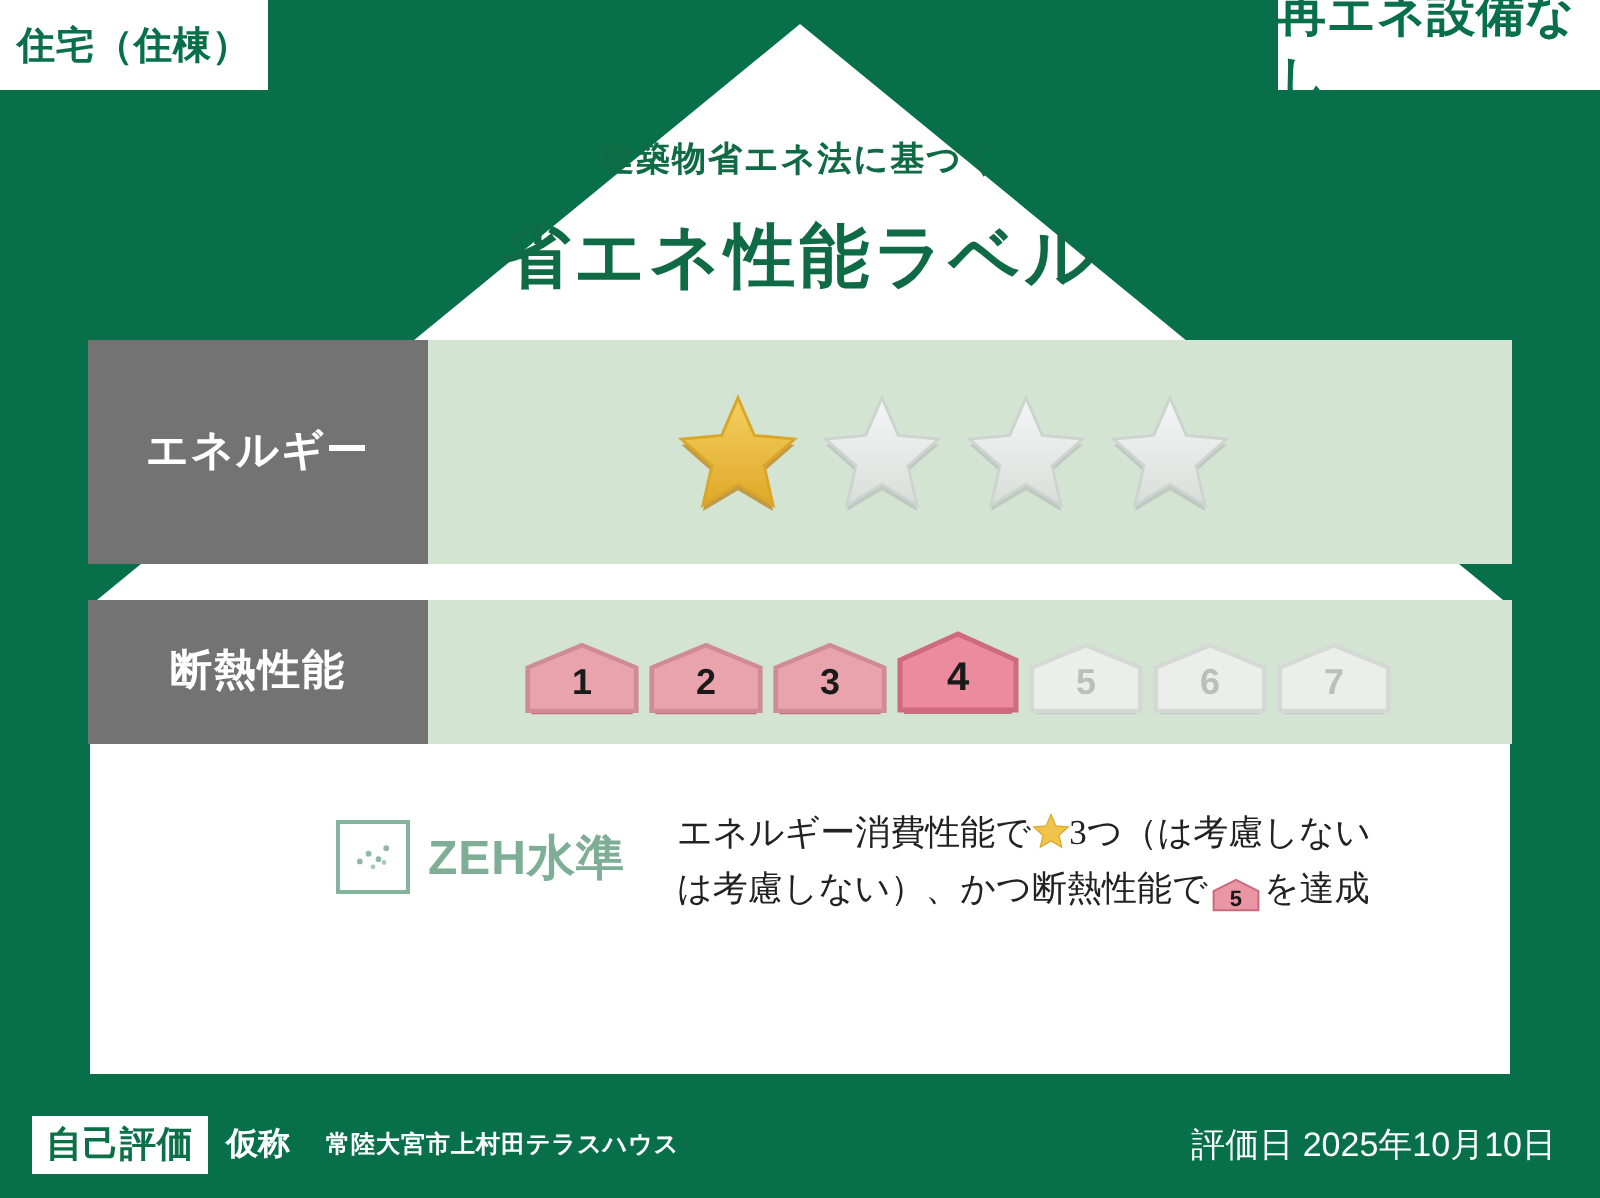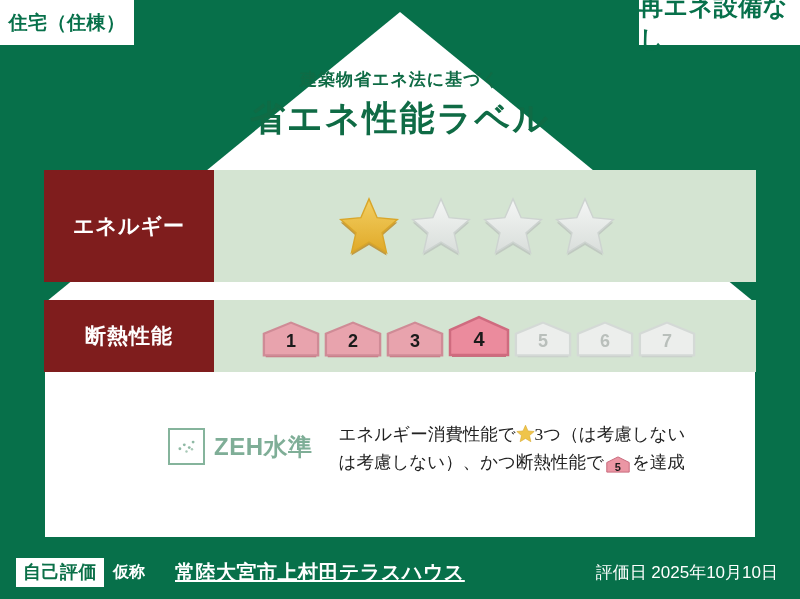--- a/index.html
+++ b/index.html
@@ -55,21 +55,21 @@
     position: absolute;
     left: 0; right: 0;
     top: 68px;
     text-align: center;
     color: #0f6b45;
   }
   #title-sub {
     font-size: 17px;
     font-weight: bold;
     letter-spacing: 1px;
-    margin-bottom: 4px;
+    margin-bottom: 14px;
   }
   #title-main {
     font-size: 35px;
     font-weight: bold;
     letter-spacing: 2px;
   }
 
   
   .perf-row {
     position: absolute;
@@ -77,21 +77,21 @@
     width: 712px;
     display: flex;
     align-items: stretch;
   }
   #row-energy { top: 170px; height: 112px; }
   #row-insulation { top: 300px; height: 72px; }
 
   .perf-label {
     width: 170px;
     flex: 0 0 170px;
-    background: #7f1d1d;
+    background: #737373;
     color: #ffffff;
     font-weight: bold;
     font-size: 21px;
     display: flex;
     flex-direction: column;
     align-items: center;
     justify-content: center;
     line-height: 1.35;
     letter-spacing: 1px;
   }
@@ -137,21 +137,21 @@
     padding-bottom: 6px;
     color: #1a1a1a;
   }
   .ins-house.active-big .ins-num { font-size: 20px; padding-bottom: 7px; }
   .ins-house.inactive .ins-num { color: #b9bfbb; }
 
   
   #zeh-block {
     position: absolute;
     left: 44px;
-    top: 420px;
+    top: 402px;
     width: 712px;
     display: flex;
     align-items: flex-start;
   }
   #zeh-badge {
     flex: 0 0 auto;
     display: flex;
     align-items: center;
     gap: 9px;
     padding-left: 124px;
@@ -214,25 +214,24 @@
     font-size: 18px;
     padding: 2px 7px 3px 7px;
     letter-spacing: 0.5px;
   }
   #footer-kasho {
     margin-left: 9px;
     font-size: 16px;
     font-weight: bold;
   }
   #footer-name {
-    margin-left: 30px;
-    font-size: 20px;
+    margin-left: 18px;
+    font-size: 12px;
     font-weight: bold;
     letter-spacing: 0.5px;
-    text-decoration: underline;
   }
   #footer-date {
     margin-left: auto;
     margin-right: 22px;
     font-size: 17px;
   }
 </style>
 </head>
 <body>
 

